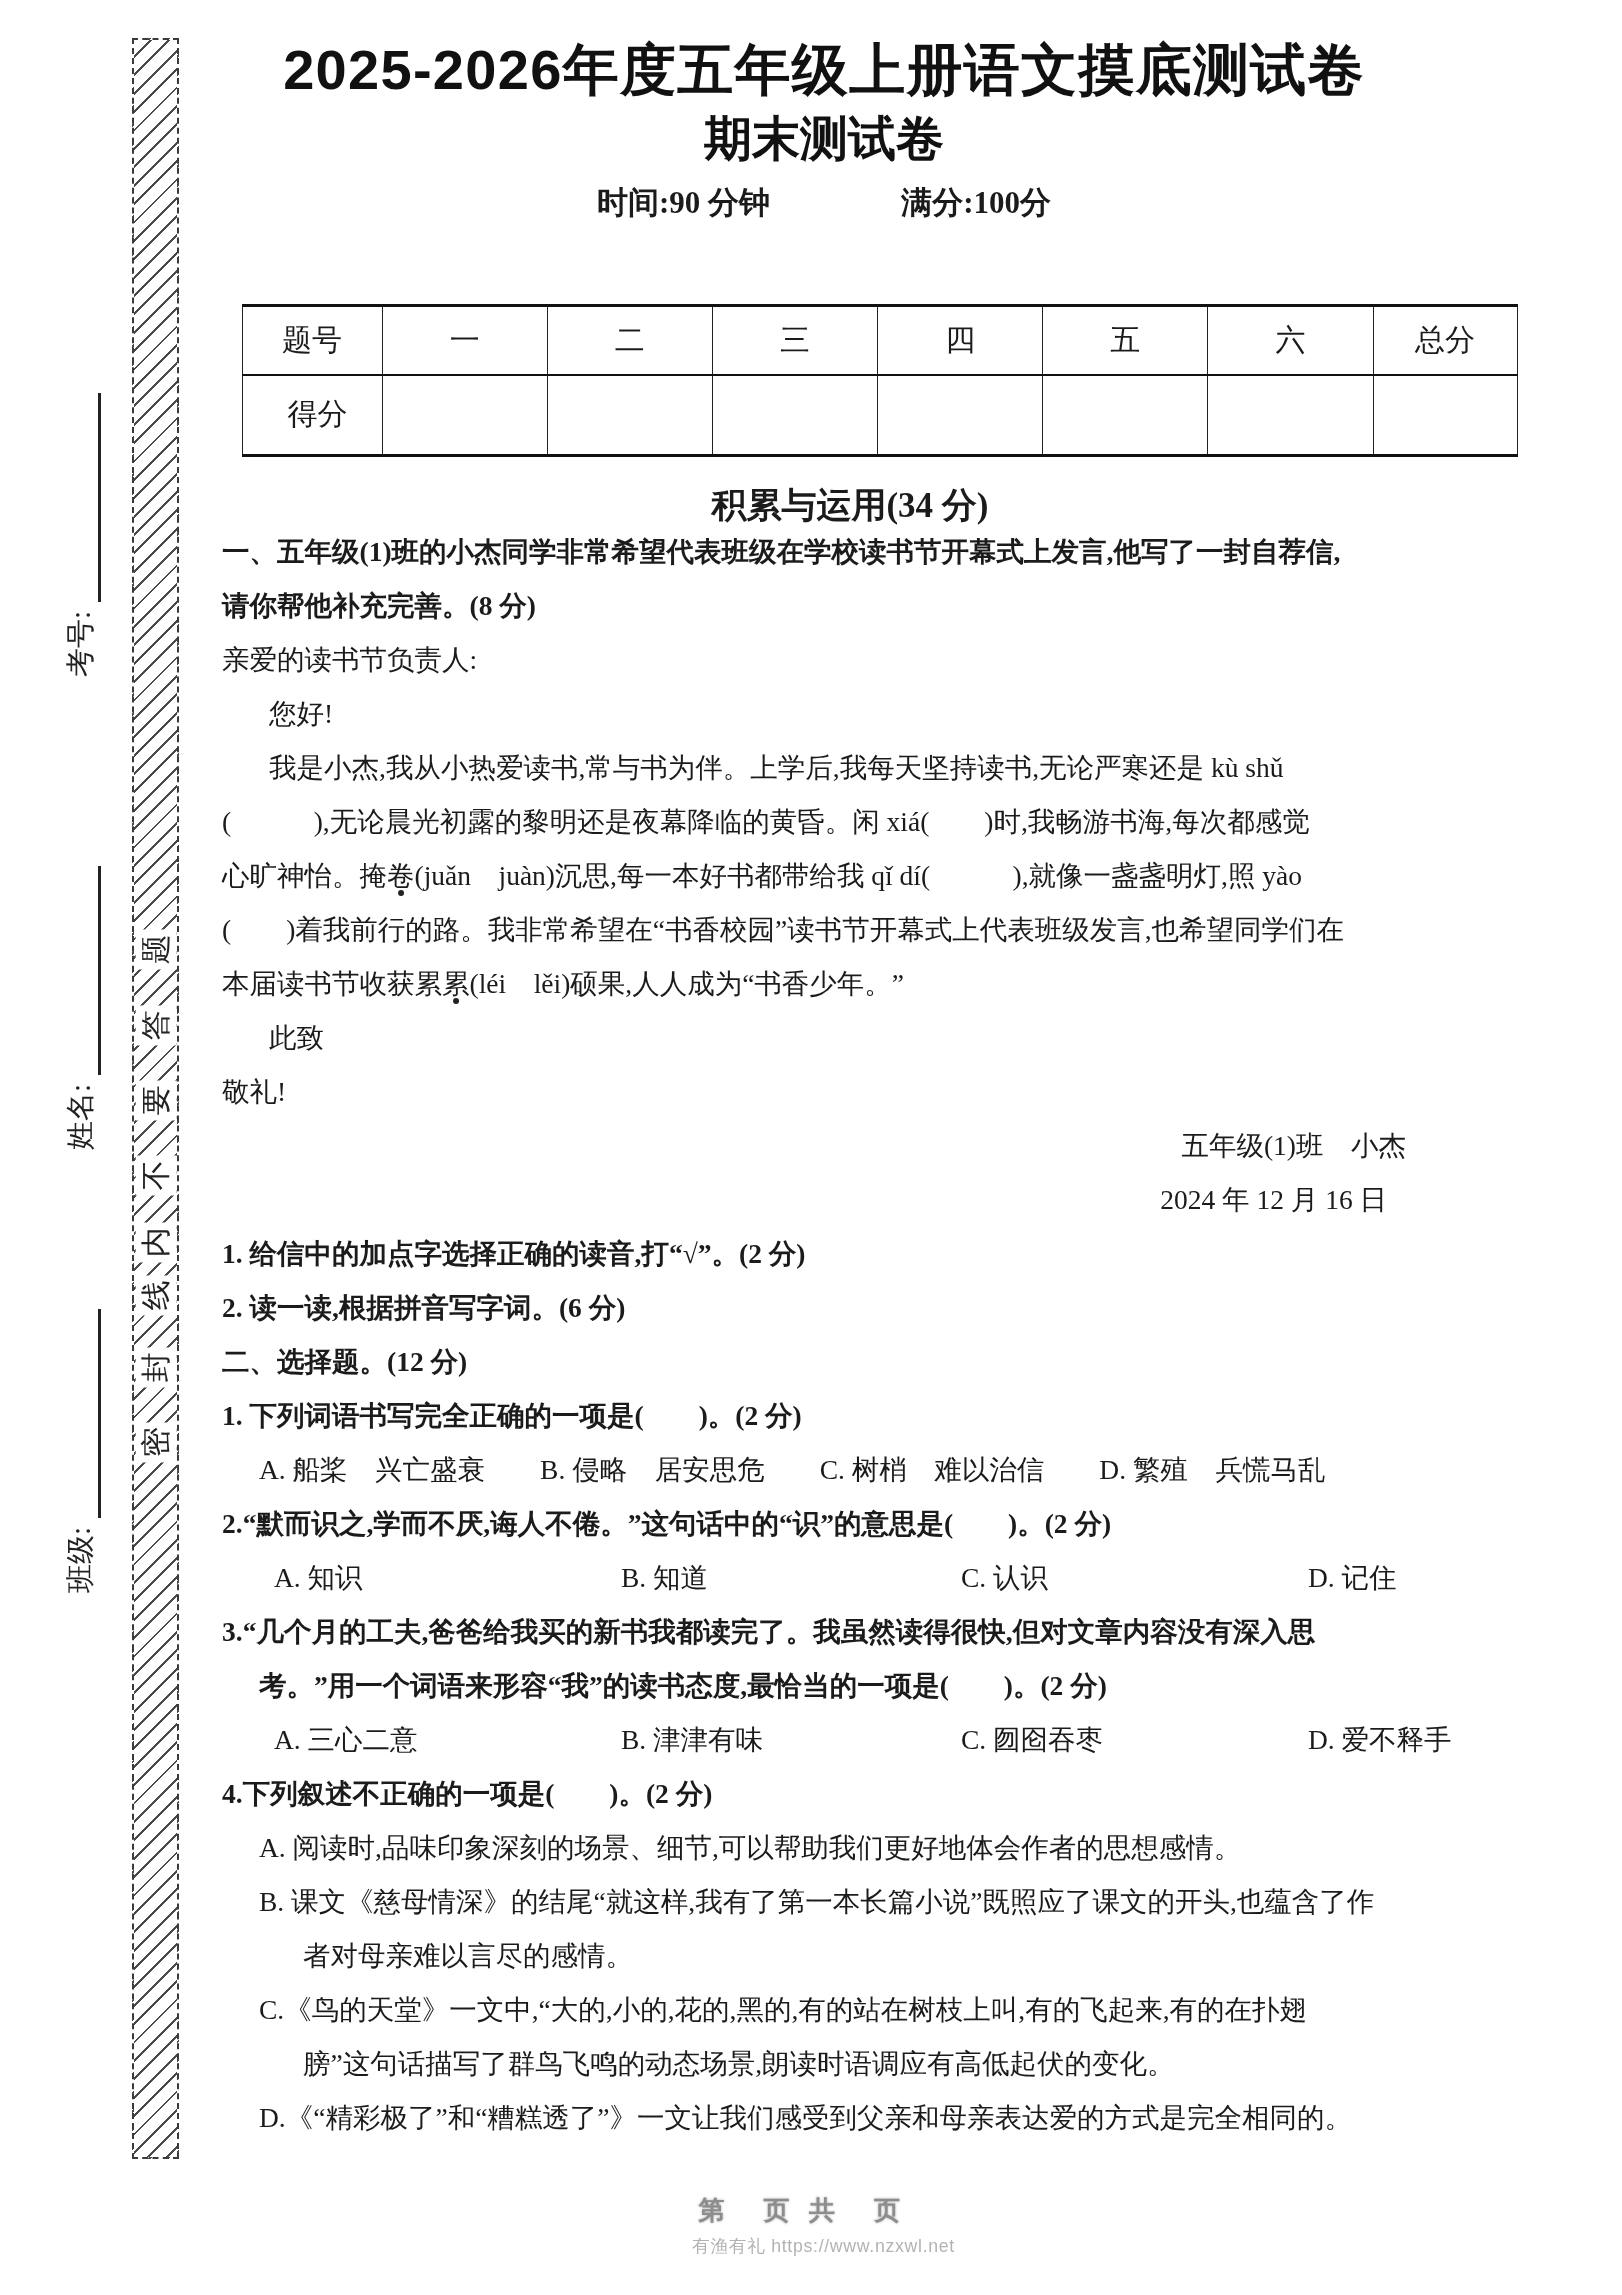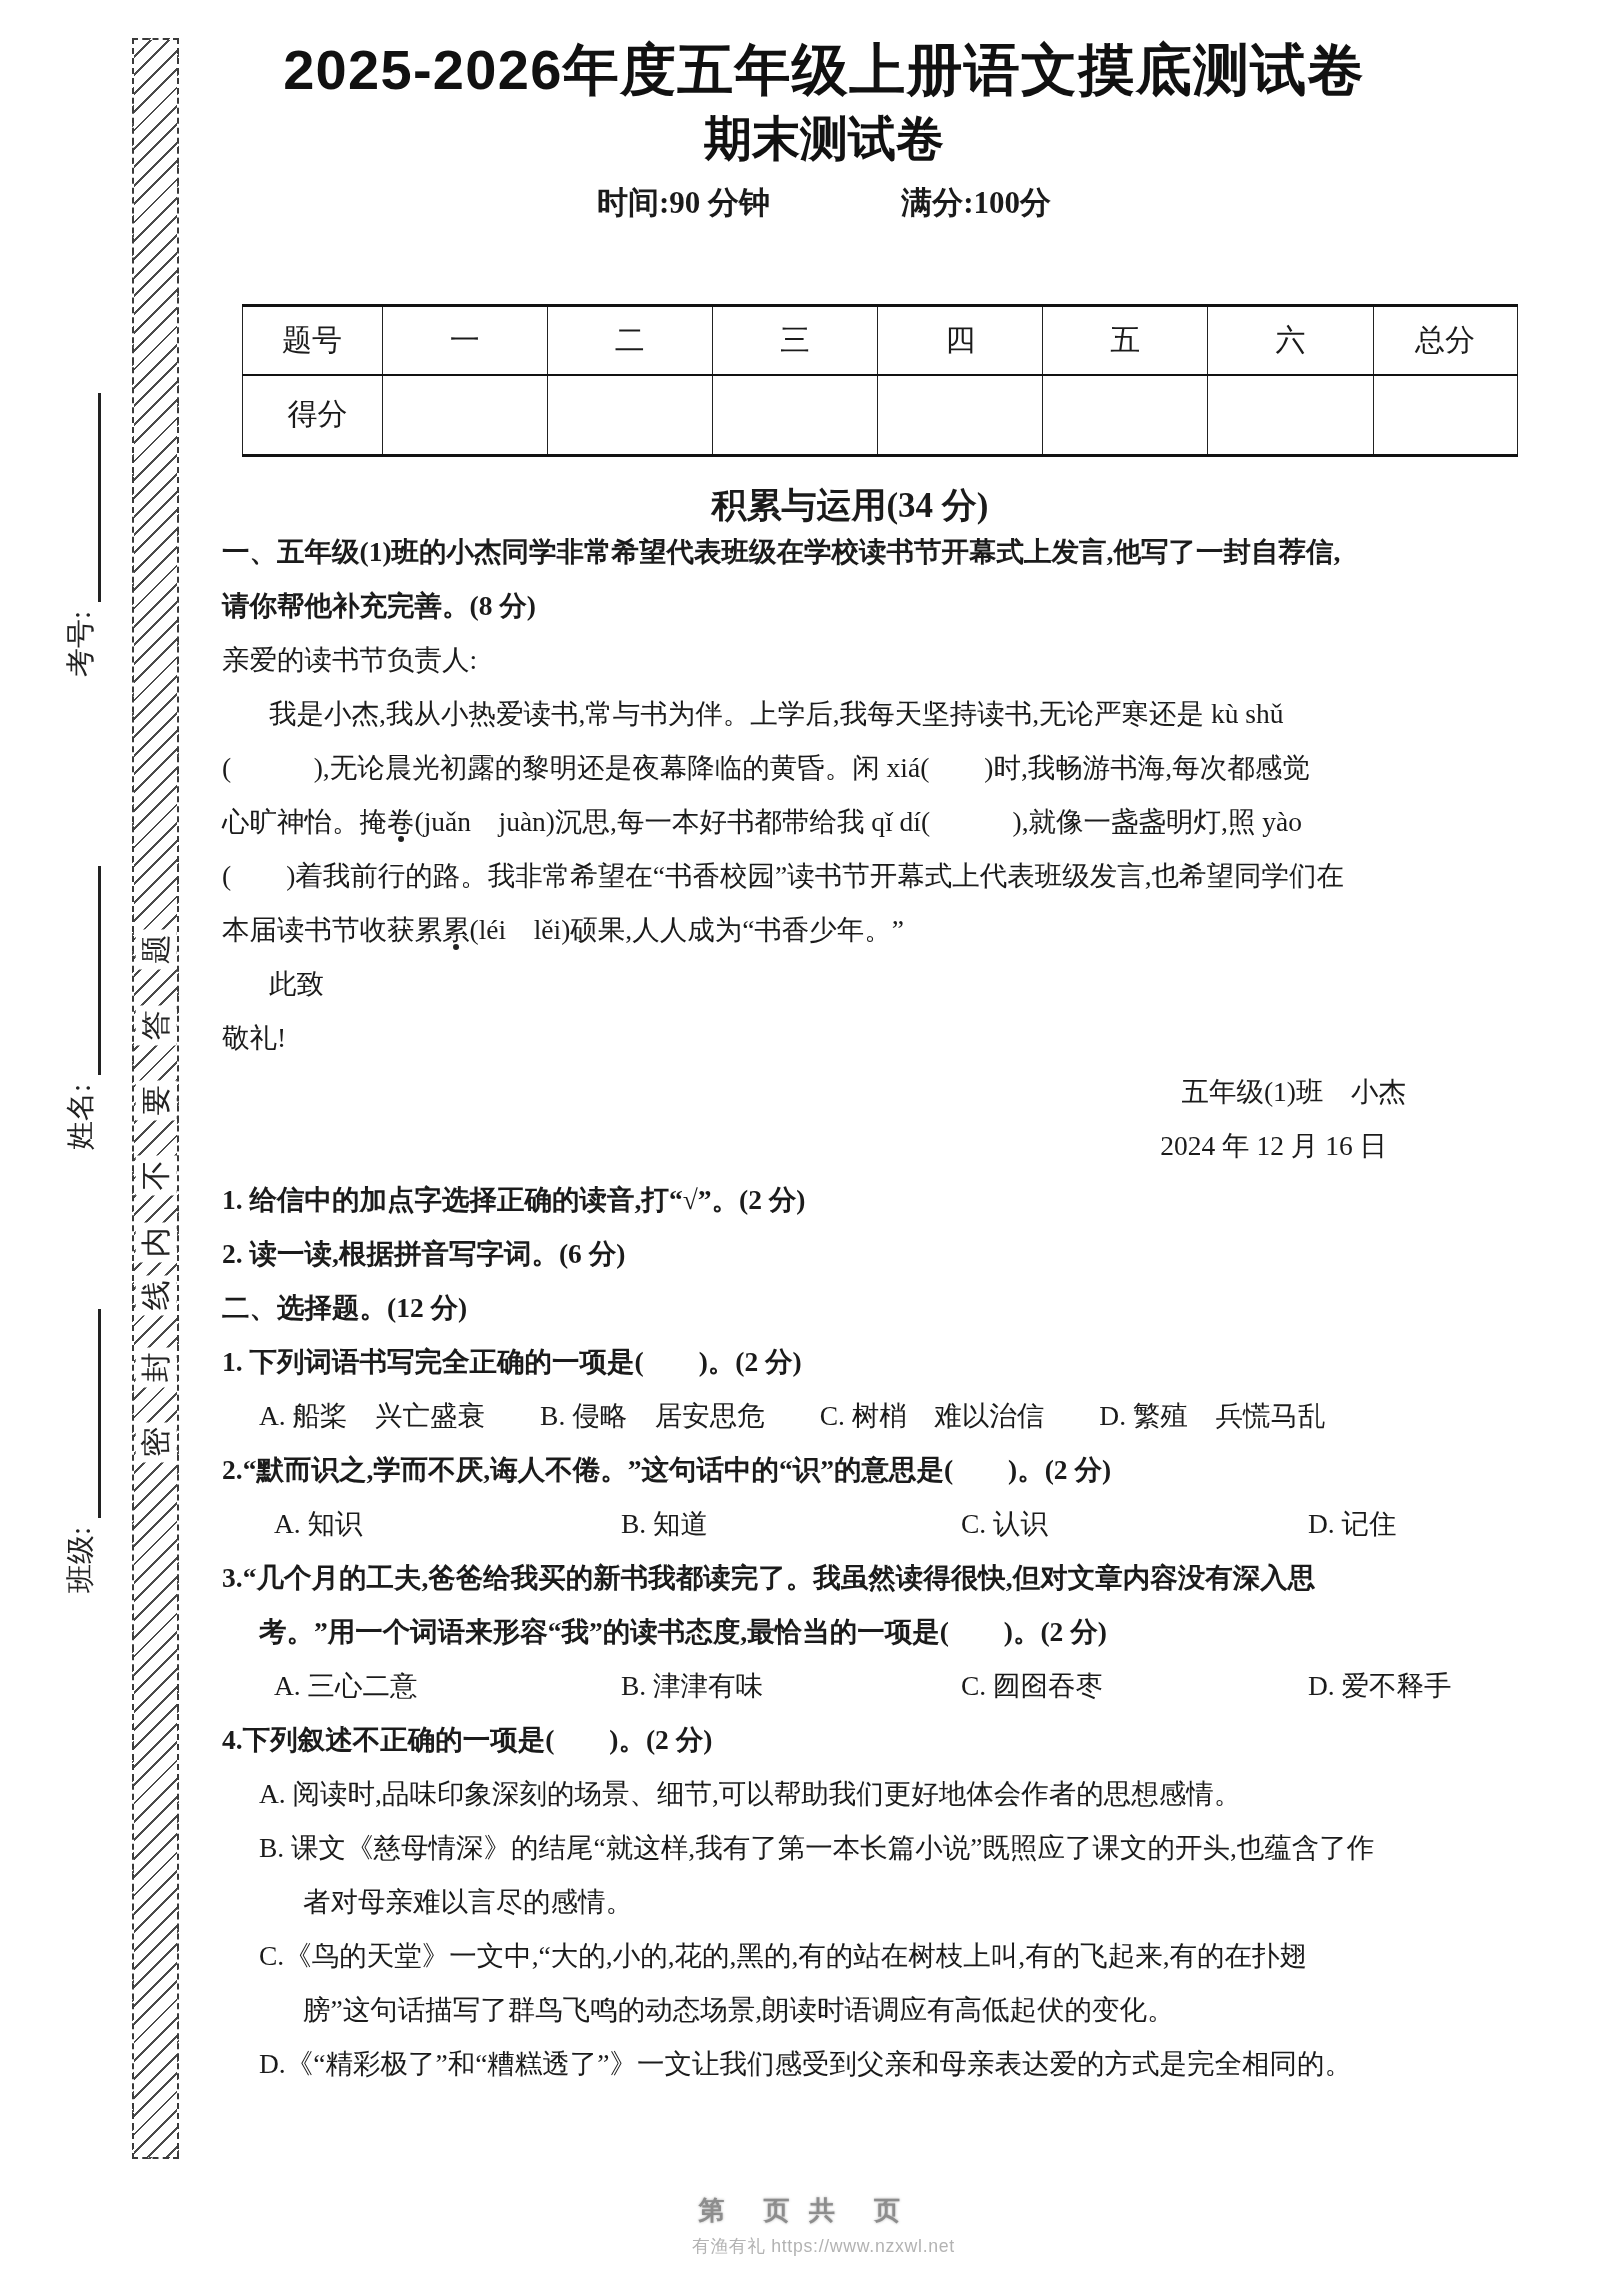--- a/index.html
+++ b/index.html
@@ -123,20 +123,21 @@
       </tr>
     </tbody>
       </table>
 
     <div class="sec-heading">积累与运用(34 分)</div>
 
     <div class="line bold">一、五年级(1)班的小杰同学非常希望代表班级在学校读书节开幕式上发言,他写了一封自荐信,</div>
     <div class="line bold">请你帮他补充完善。(8 分)</div>
 
     <div class="line">亲爱的读书节负责人:</div>
+    <div class="line ind">您好!</div>
     <div class="line ind">我是小杰,我从小热爱读书,常与书为伴。上学后,我每天坚持读书,无论严寒还是 kù shǔ</div>
     <div class="line">(　　　),无论晨光初露的黎明还是夜幕降临的黄昏。闲 xiá(　　)时,我畅游书海,每次都感觉</div>
     <div class="line"><span>心旷神怡。掩</span><span class="dot-char">卷</span><span>(juǎn　juàn)沉思,每一本好书都带给我 qǐ dí(　　　),就像一盏盏明灯,照 yào</span></div>
     <div class="line">(　　)着我前行的路。我非常希望在“书香校园”读书节开幕式上代表班级发言,也希望同学们在</div>
     <div class="line"><span>本届读书节收获累</span><span class="dot-char">累</span><span>(léi　lěi)硕果,人人成为“书香少年。”</span></div>
     <div class="line ind">此致</div>
     <div class="line">敬礼!</div>
     <div class="line sig sig1">五年级(1)班　小杰</div>
     <div class="line sig sig2">2024 年 12 月 16 日</div>
 

